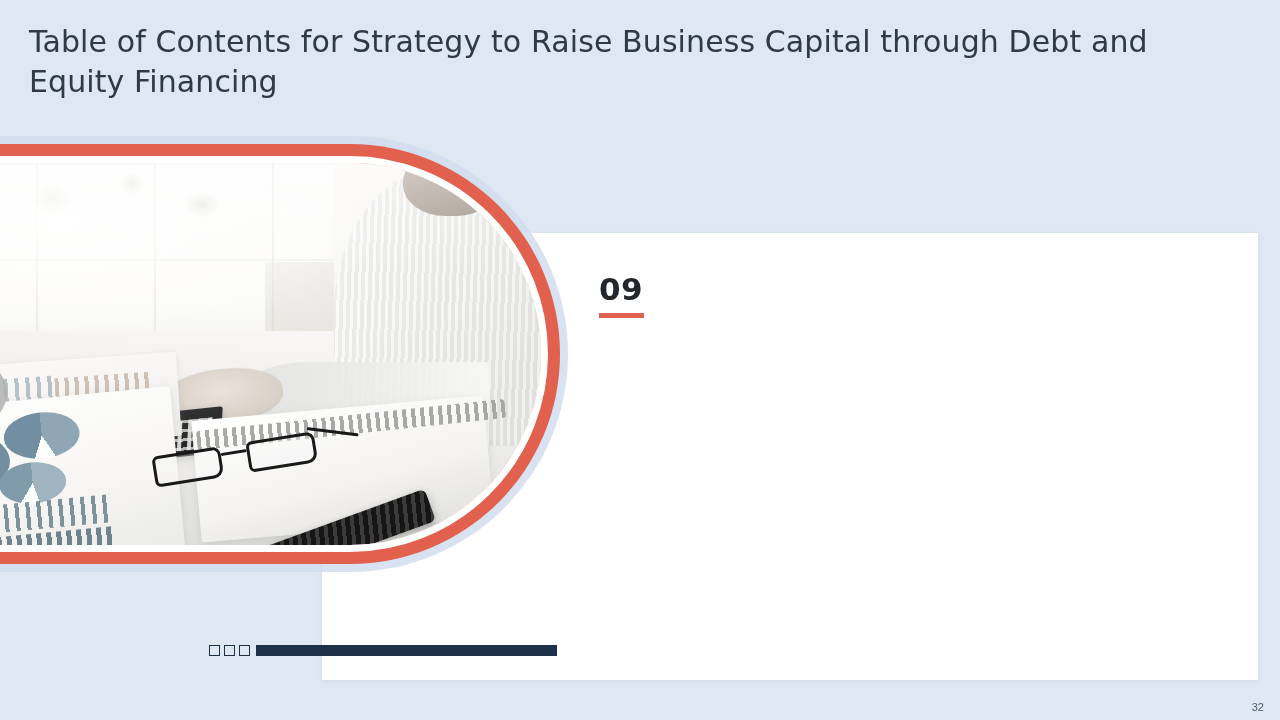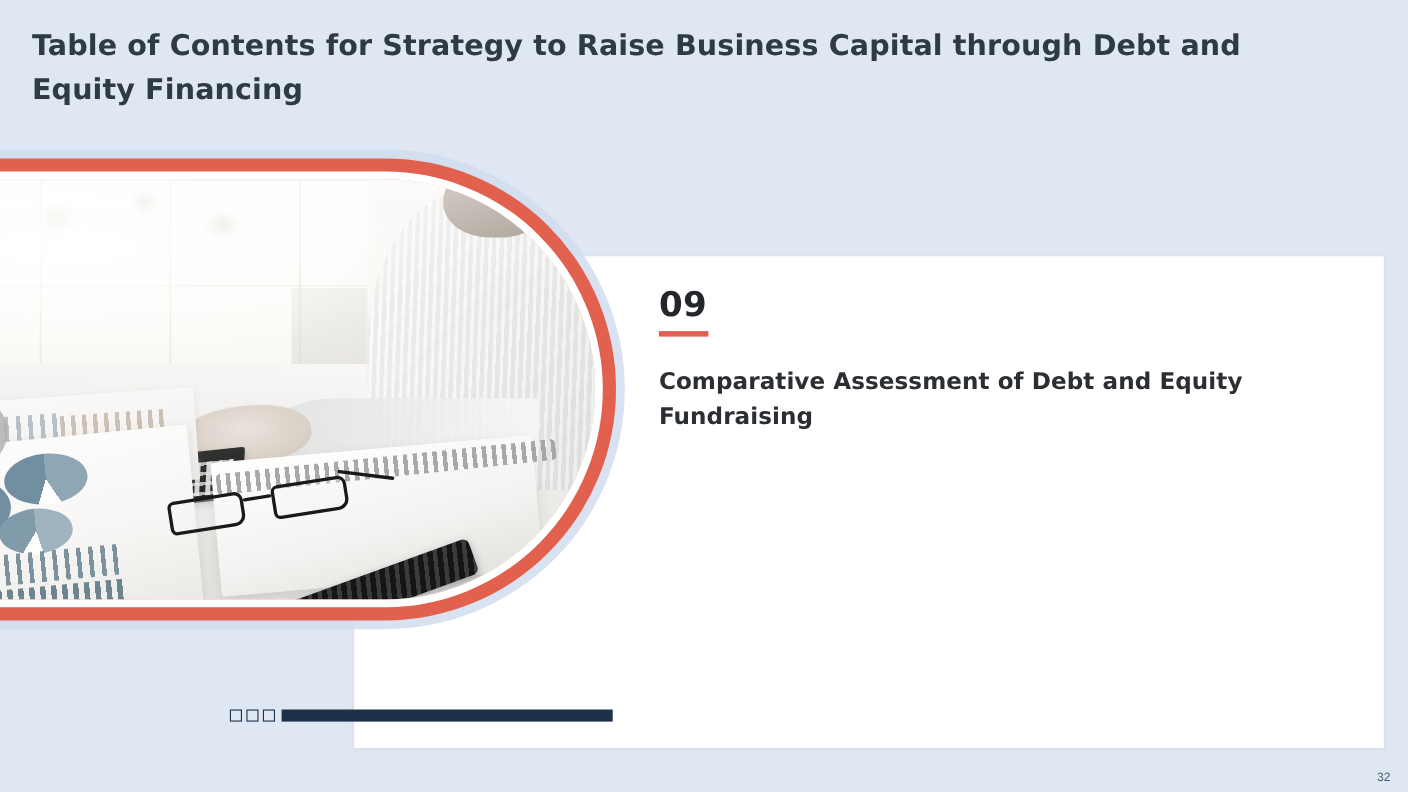--- a/index.html
+++ b/index.html
@@ -17,23 +17,23 @@
     width:1280px; height:720px;
     background:#DEE7F2;
     overflow:hidden;
   }
 
   
   .slide-title {
     position:absolute;
     left:29px; top:22px;
     width:1180px;
-    font-size:26px;
+    font-size:30px;
     line-height:40px;
-    font-weight:700;
+    font-weight:400;
     letter-spacing:0.1px;
     color:#2E3A46;
     font-family:"DejaVu Sans", sans-serif;
   }
 
   
   .content-card {
     position:absolute;
     left:322px; top:233px;
     width:936px; height:447px;
@@ -47,20 +47,21 @@
     width:620px;
   }
 
   .item-number {
     font-size:31px;
     font-weight:700;
     color:#23262B;
     letter-spacing:0.4px;
     line-height:34px;
     font-family:"DejaVu Sans", sans-serif;
+    margin-top:12px;
   }
 
   .number-rule {
     margin-top:7px;
     width:45px; height:5px;
     background:#E06152;
   }
 
   .item-heading {
     margin-top:26px;
@@ -354,21 +355,20 @@
 <body>
 
 <div class="slide">
 
   <div class="slide-title">Table of Contents for Strategy to Raise Business Capital through Debt and Equity Financing</div>
 
   <div class="content-card">
     <div class="card-inner">
       <div class="item-number">09</div>
       <div class="number-rule"></div>
-      <div class="item-heading">Comparative Assessment of Debt and Equity Fundraising</div>
     </div>
   </div>
 
   <div class="photo-capsule">
     <div class="photo-window">
       <div class="photo-scene">
         <div class="bg-window"></div>
         <div class="bg-foliage"></div>
 
         <div class="bg-frame2"></div>

